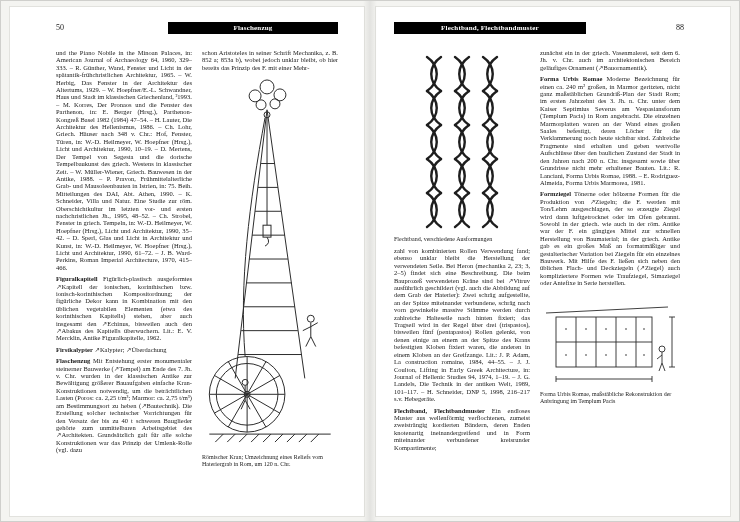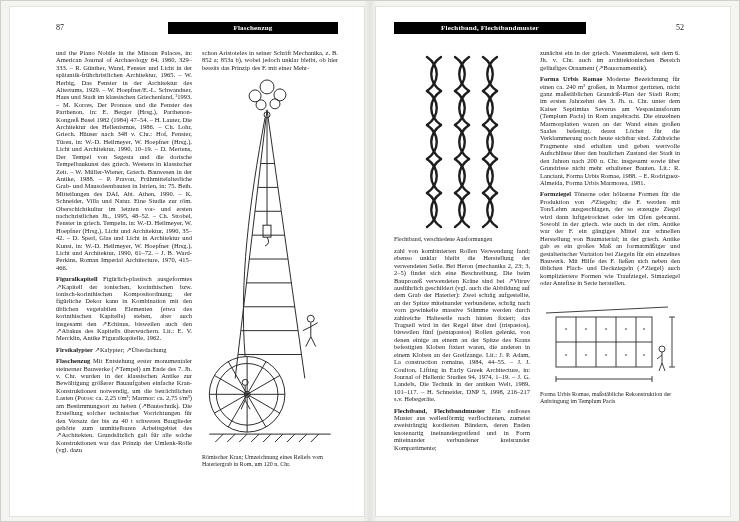--- a/index.html
+++ b/index.html
@@ -26,21 +26,21 @@
   .fig svg{display:block;margin:0 auto;}
   .cap{font-size:6px;line-height:7px;text-align:left;margin-top:3px;}
   .fig-fur{margin-top:16px;}
 </style>
 </head>
 <body>
 
 <div class="spread">
 
   <div class="page page-left">
-    <div class="pagenum">87</div>
+    <div class="pagenum">50</div>
     <div class="headerbar">Flaschenzug</div>
 
     <div class="col col1">
       <p>und the Piano Nobile in the Minoan Palaces, in: American Journal of Archaeology 64, 1960, 329–333. – R. Günther, Wand, Fenster und Licht in der spätantik-frühchristlichen Architektur, 1965. – W. Herbig, Das Fenster in der Architektur des Altertums, 1929. – W. Hoepfner/E.-L. Schwandner, Haus und Stadt im klassischen Griechenland, ²1993. – M. Korres, Der Pronaos und die Fenster des Parthenon, in: E. Berger (Hrsg.), Parthenon-Kongreß Basel 1982 (1984) 47–54. – H. Lauter, Die Architektur des Hellenismus, 1986. – Ch. Lohr, Griech. Häuser nach 348 v. Chr.: Hof, Fenster, Türen, in: W.-D. Heilmeyer, W. Hoepfner (Hrsg.), Licht und Architektur, 1990, 10–19. – D. Mertens, Der Tempel von Segesta und die dorische Tempelbaukunst des griech. Westens in klassischer Zeit. – W. Müller-Wiener, Griech. Bauwesen in der Antike, 1988. – P. Pravon, Frühmittelalterliche Grab- und Mausoleenbauten in Istrien, in: 75. Beih. Mitteilungen des DAI, Abt. Athen, 1990. – K. Schneider, Villa und Natur. Eine Studie zur röm. Oberschichtkultur im letzten vor- und ersten nachchristlichen Jh., 1995, 48–52. – Ch. Strobel, Fenster in griech. Tempeln, in: W.-D. Heilmeyer, W. Hoepfner (Hrsg.), Licht und Architektur, 1990, 35–42. – D. Sperl, Glas und Licht in Architektur und Kunst, in: W.-D. Heilmeyer, W. Hoepfner (Hrsg.), Licht und Architektur, 1990, 61–72. – J. B. Ward-Perkins, Roman Imperial Architecture, 1970, 415–466.</p>
       <p class="entry"><span class="term">Figuralkapitell</span> <span>Figürlich-plastisch ausgeformtes ↗Kapitell der ionischen, korinthischen bzw. ionisch-korinthischen Kompositordnung; der figürliche Dekor kann in Kombination mit den üblichen vegetabilen Elementen (etwa des korinthischen Kapitells) stehen, aber auch insgesamt den ↗Echinus, bisweilen auch den ↗Abakus des Kapitells überwuchern. Lit.: E. V. Mercklin, Antike Figuralkapitelle, 1962.</span></p>
       <p class="entry"><span class="term">Firstkalypter</span> <span>↗Kalypter; ↗Überdachung</span></p>
       <p class="entry"><span class="term">Flaschenzug</span> <span>Mit Entstehung erster monumentaler steinerner Bauwerke (↗Tempel) am Ende des 7. Jh. v. Chr. wurden in der klassischen Antike zur Bewältigung größerer Bauaufgaben einfache Kran-Konstruktionen notwendig, um die beträchtlichen Lasten (Poros: ca. 2,25 t/m³; Marmor: ca. 2,75 t/m³) am Bestimmungsort zu heben (↗Bautechnik). Die Erstellung solcher technischer Vorrichtungen für den Versatz der bis zu 40 t schweren Bauglieder gehörte zum unmittelbaren Arbeitsgebiet des ↗Architekten. Grundsätzlich galt für alle solche Konstruktionen war das Prinzip der Umlenk-Rolle (vgl. dazu</span></p>
     </div>
 
     <div class="col col2">
@@ -114,21 +114,21 @@
               <line x1="94" y1="370" x2="102" y2="362"></line>
             <line x1="106" y1="370" x2="114" y2="362"></line>
           </g>
         </svg>
       </div>
       <p class="cap">Römischer Kran; Umzeichnung eines Reliefs vom Hateriergrab in Rom, um 120 n. Chr.</p>
     </div>
   </div>
 
   <div class="page page-right">
-    <div class="pagenum">52</div>
+    <div class="pagenum">88</div>
     <div class="headerbar">Flechtband, Flechtbandmuster</div>
 
     <div class="col col1">
       <div class="fig">
         <svg viewBox="0 0 90 182" width="90" height="182">
           <defs>
             <g id="tw" fill="none" stroke="#1e1e1e" stroke-width="2.4" stroke-linecap="round">
               <path d="M3 0 C 16 9, 16 25, 3 34"></path>
               <path d="M17 0 C 4 9, 4 25, 17 34"></path>
             </g>

